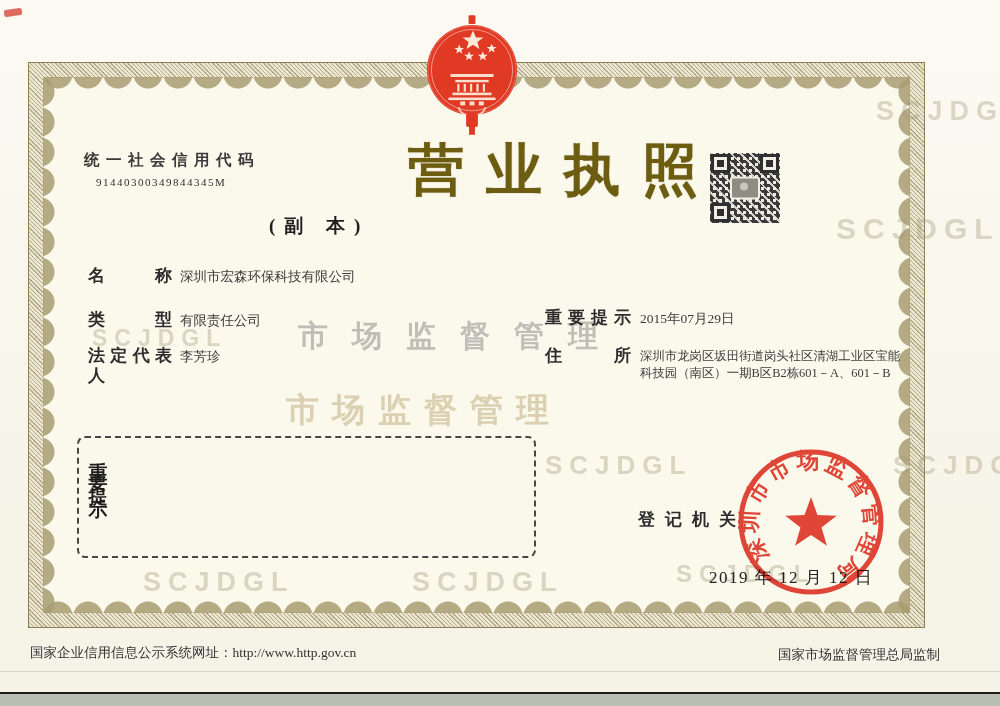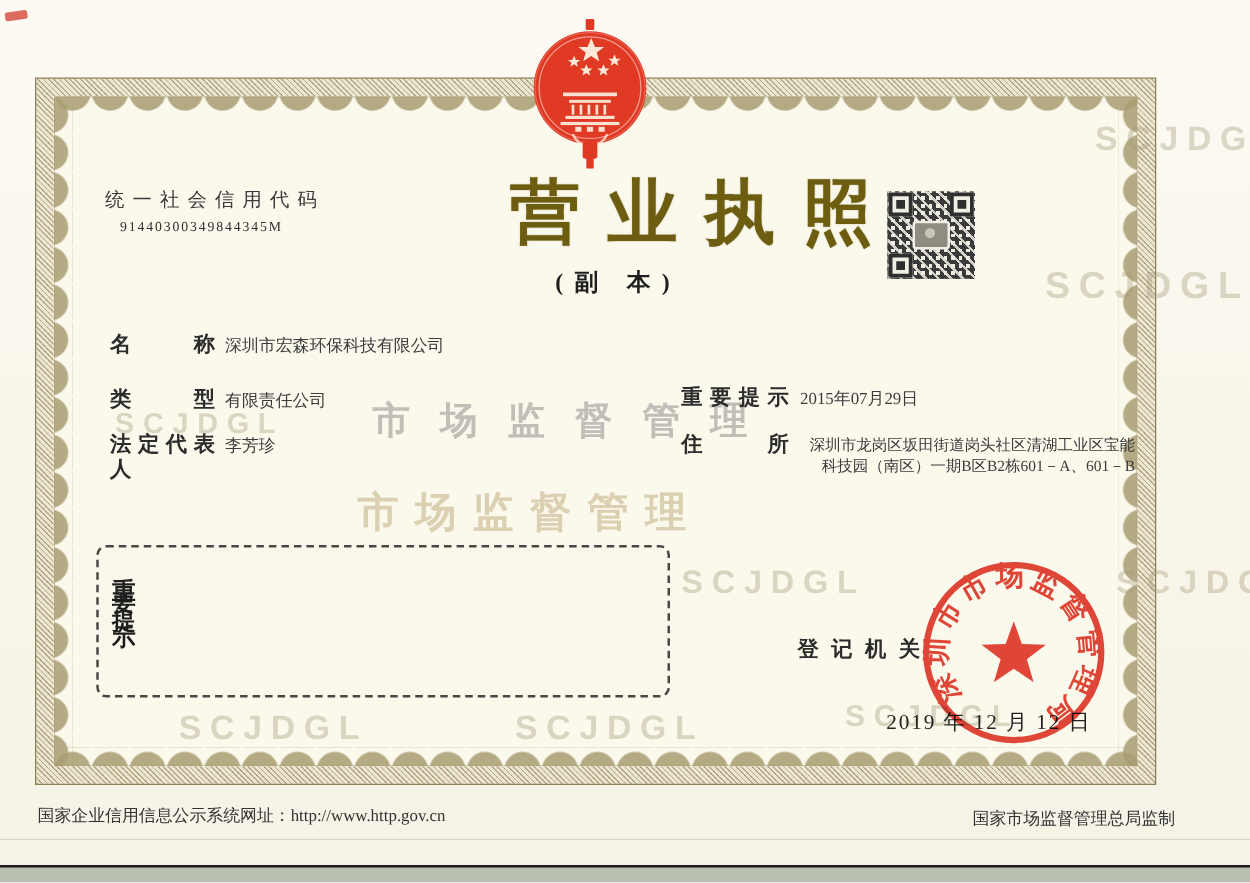--- a/index.html
+++ b/index.html
@@ -44,26 +44,26 @@
   .wm-l5 { left:676px; top:560px; font-size:24px; }
   .wm-l6 { left:876px; top:96px;  font-size:27px; letter-spacing:10px; }
   .wm-l7 { left:836px; top:212px; font-size:30px; letter-spacing:12px; }
   .wm-l8 { left:893px; top:450px; font-size:26px; }
   .wm-c1 { left:298px; top:316px; font-size:30px; letter-spacing:24px; color:rgba(105,105,105,.40); }
   .wm-c2 { left:286px; top:388px; font-size:33px; letter-spacing:13px; color:rgba(187,168,118,.50); }
 
   
   .emblem { position:absolute; left:423px; top:14px; width:98px; height:122px; }
   .code-label { position:absolute; left:84px; top:150px; font-size:15.5px; letter-spacing:6.5px;
-    font-family:"Liberation Sans","DejaVu Sans",sans-serif; font-weight:400; color:#3a3a3a; }
+    font-family:"Liberation Sans","DejaVu Sans",sans-serif; font-weight:700; color:#3a3a3a; }
   .code-value { position:absolute; left:96px; top:176px; font-size:11px; letter-spacing:1.5px; color:#2f2f2f; }
   .title { position:absolute; left:260px; top:133px; width:460px; text-align:right;
     font-size:56px; font-weight:700; letter-spacing:22px; text-indent:22px; color:#6c5d10;
     text-shadow:0 0 1px rgba(108,93,16,.6); }
-  .subtitle { position:absolute; left:260px; top:213px; width:460px; text-align:center;
+  .subtitle { position:absolute; left:260px; top:213px; width:460px; 
     font-size:19px; font-weight:700; letter-spacing:9px; text-indent:9px; color:#1f1f1f; }
 
   
   .qr { position:absolute; left:710px; top:153px; width:70px; height:70px; background-color:#eeebe0;
     background-image:
       repeating-linear-gradient(45deg, rgba(238,235,224,.85) 0 2px, transparent 2px 7px),
       repeating-linear-gradient(0deg,  #3a3a3a 0 3px, transparent 3px 6px),
       repeating-linear-gradient(90deg, #3a3a3a 0 3px, transparent 3px 6px); }
   .qr-finder { position:absolute; width:13px; height:13px; border:3px solid #2f2f2f; background:#f1eee5; box-sizing:content-box; }
   .qr-finder::after { content:""; position:absolute; left:3px; top:3px; width:7px; height:7px; background:#2f2f2f; }
@@ -72,21 +72,21 @@
     background:#8f8d82; border:2px solid #f1eee5; border-radius:3px; }
   .qr-logo::after { content:""; position:absolute; left:8px; top:4px; width:8px; height:8px;
     border-radius:50%; background:#c9c6ba; }
 
   
   .row { position:absolute; display:flex; align-items:flex-start; }
   .field-label { display:inline-block; text-align:justify; text-align-last:justify;
     font-family:"Liberation Sans","DejaVu Sans",sans-serif; font-weight:700;
     font-size:17px; color:#2c2c2c; line-height:1.15; }
   .lw84 { width:84px; } .lw86 { width:86px; } .lw98 { width:98px;margin-left:28px; }
-  .field-value { font-size:13.5px; color:#3b3b3b; margin-top:2px;text-align:right; }
+  .field-value { font-size:13.5px; color:#3b3b3b; margin-top:2px; }
   .row-name  { left:88px;  top:266px; } .row-name  .field-value { margin-left:8px; }
   .row-type  { left:88px;  top:310px; } .row-type  .field-value { margin-left:8px; }
   .row-legal { left:88px;  top:346px; } .row-legal .field-value { margin-left:8px; }
   .row-est   { left:545px; top:308px; } .row-est   .field-value { margin-left:9px; }
   .row-addr  { left:545px; top:346px; } .row-addr  .field-value { margin-left:9px; width:268px; font-size:12.4px; line-height:1.4; }
 
   
   .notice-box { position:absolute; left:77px; top:436px; width:459px; height:122px; box-sizing:border-box;
     border:2px dashed #474747; border-radius:8px; display:flex; padding:5px 7px 4px 5px; background:rgba(251,248,236,.2); }
   .notice-label { writing-mode:vertical-lr; font-family:"Liberation Sans","DejaVu Sans",sans-serif;

